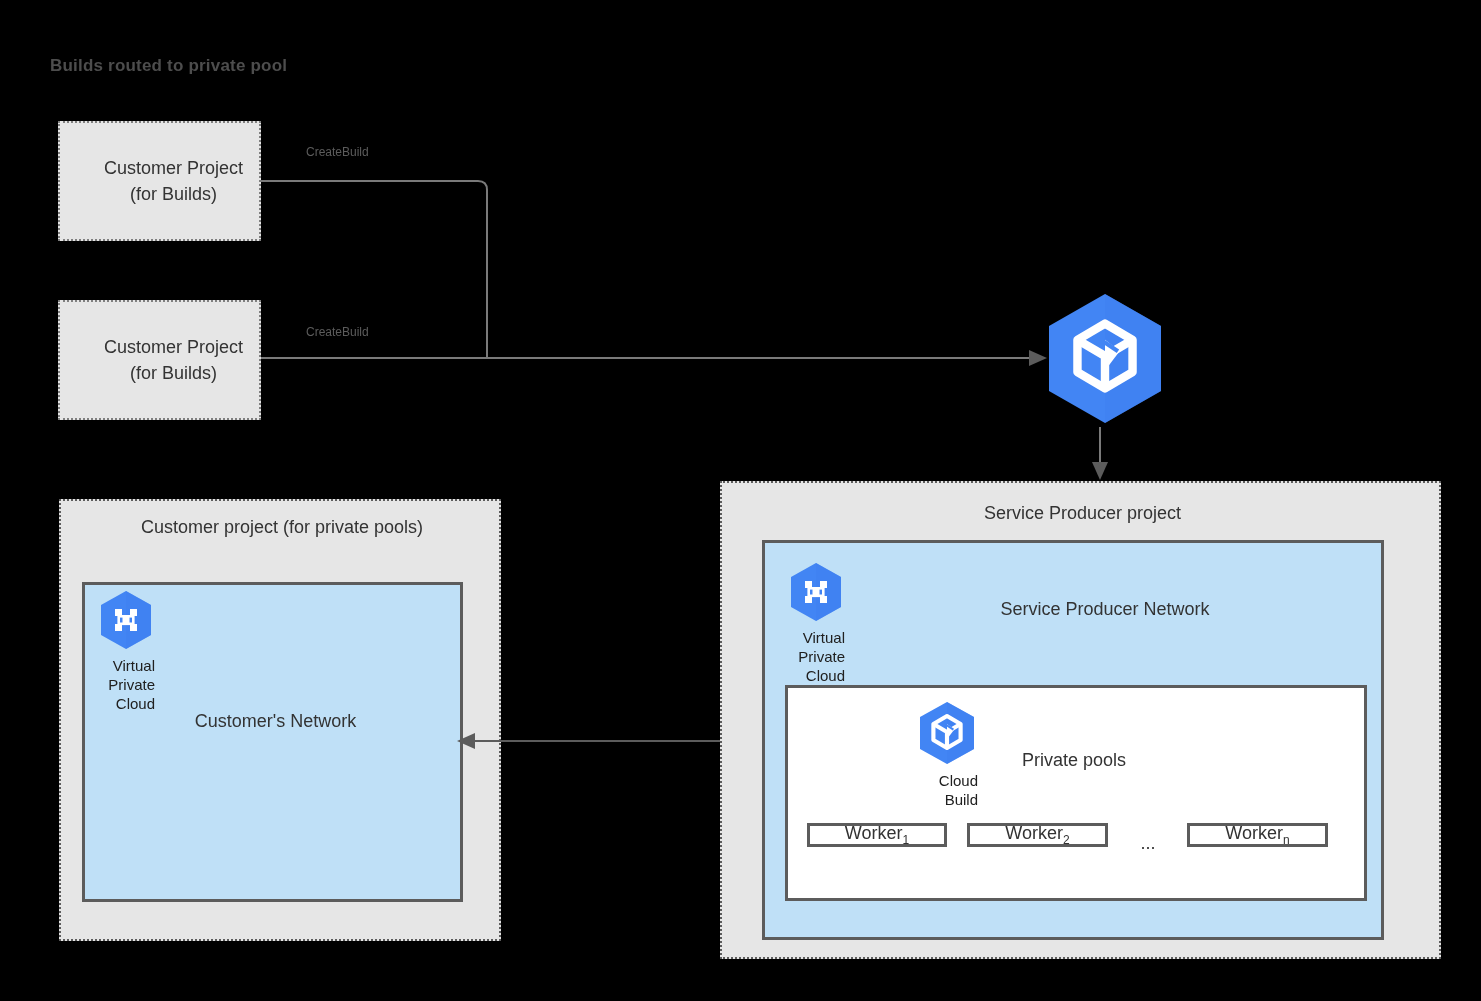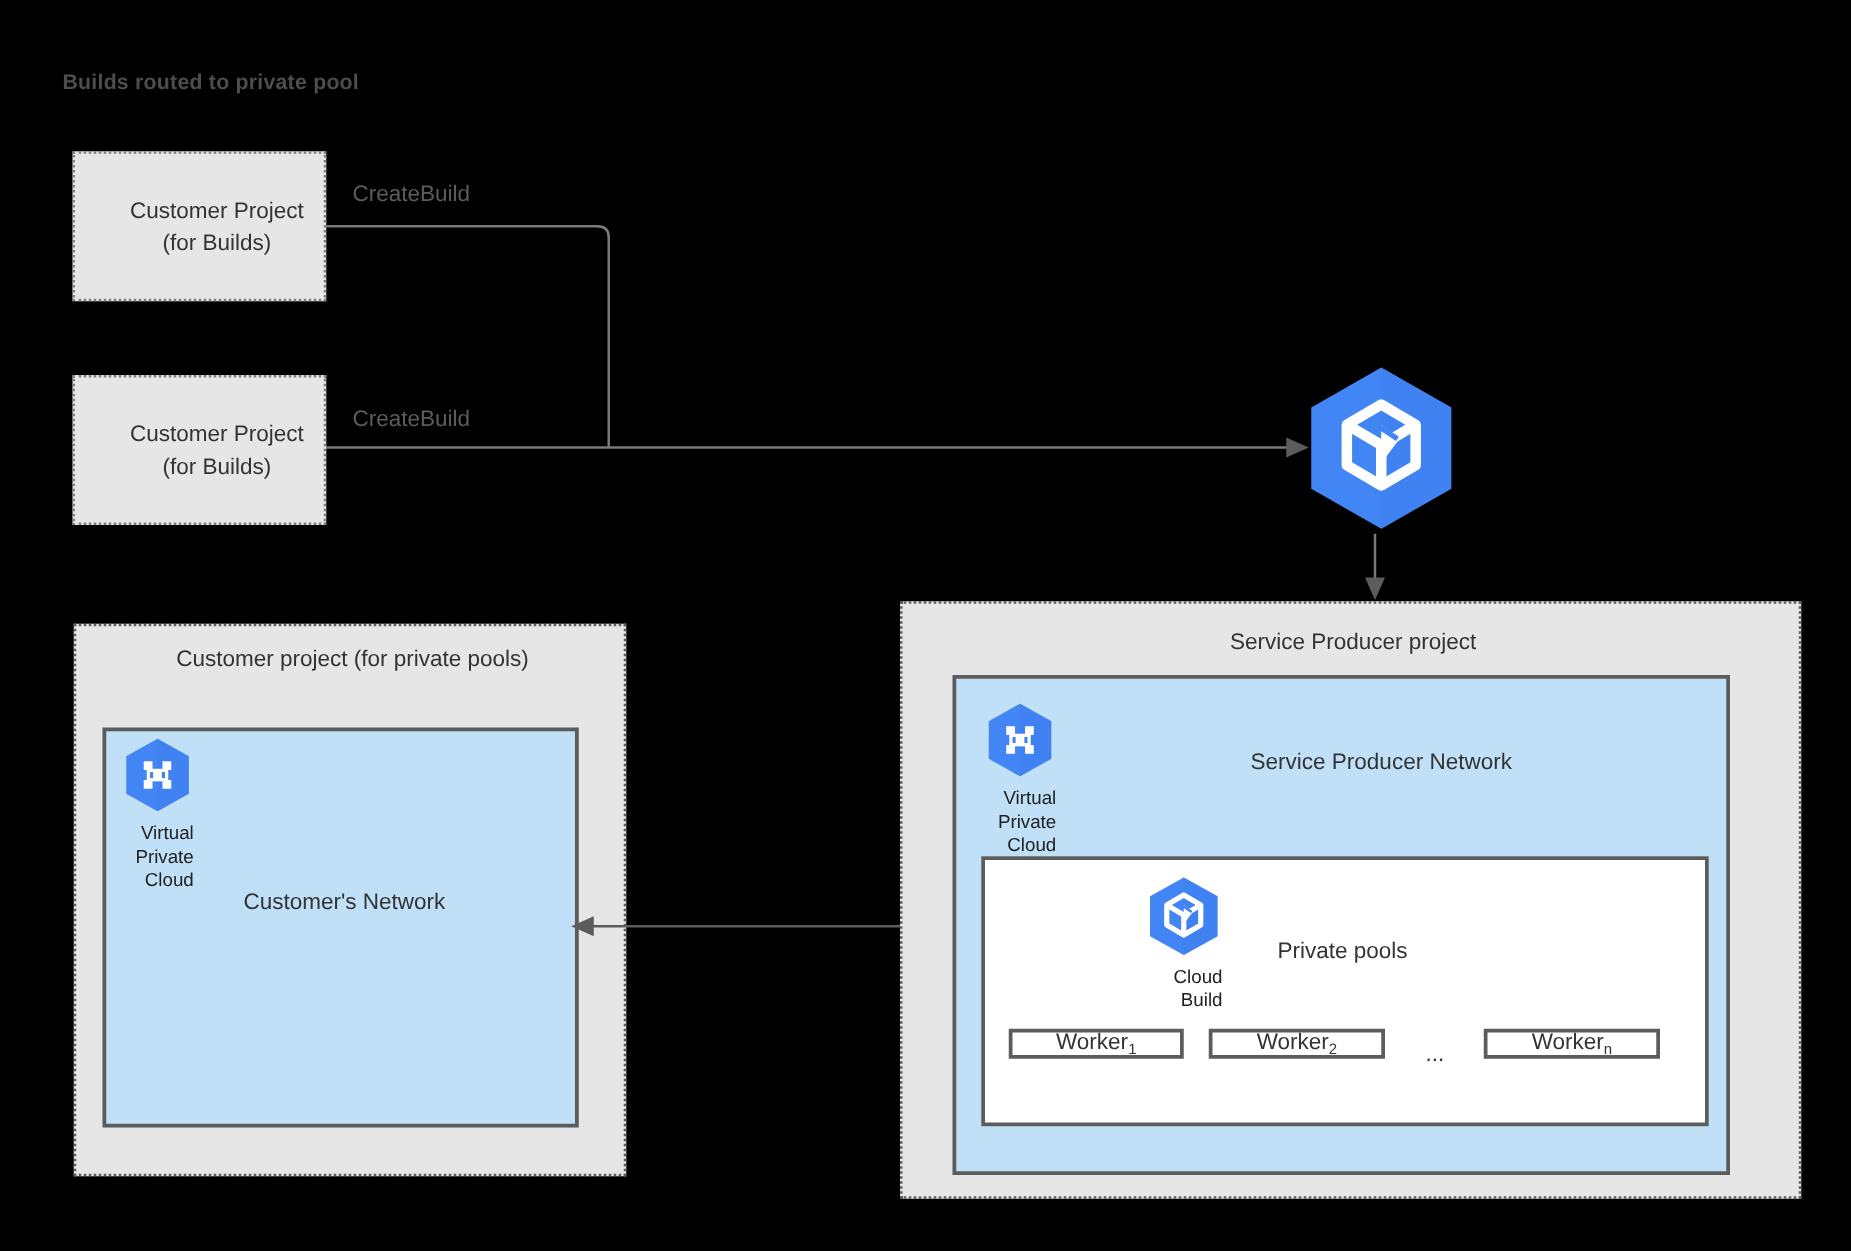--- a/index.html
+++ b/index.html
@@ -42,23 +42,24 @@
     color: #333333;
     font-size: 18px;
     line-height: 1.45;
     padding-left: 28px;
   }
   #cust-build-1 { left: 58px; top: 121px; }
   #cust-build-2 { left: 58px; top: 300px; }
 
   
   .createbuild-label {
-    font-size: 18px;
+    font-size: 12px;
     color: #5c5c5c;
     white-space: nowrap;
+    margin-left: 24px;
   }
   #createbuild-label-1 { left: 282px; top: 145px; }
   #createbuild-label-2 { left: 282px; top: 325px; }
 
   
   #connector-svg {
     left: 0; top: 0;
     width: 1481px; height: 1001px;
     pointer-events: none;
   }

